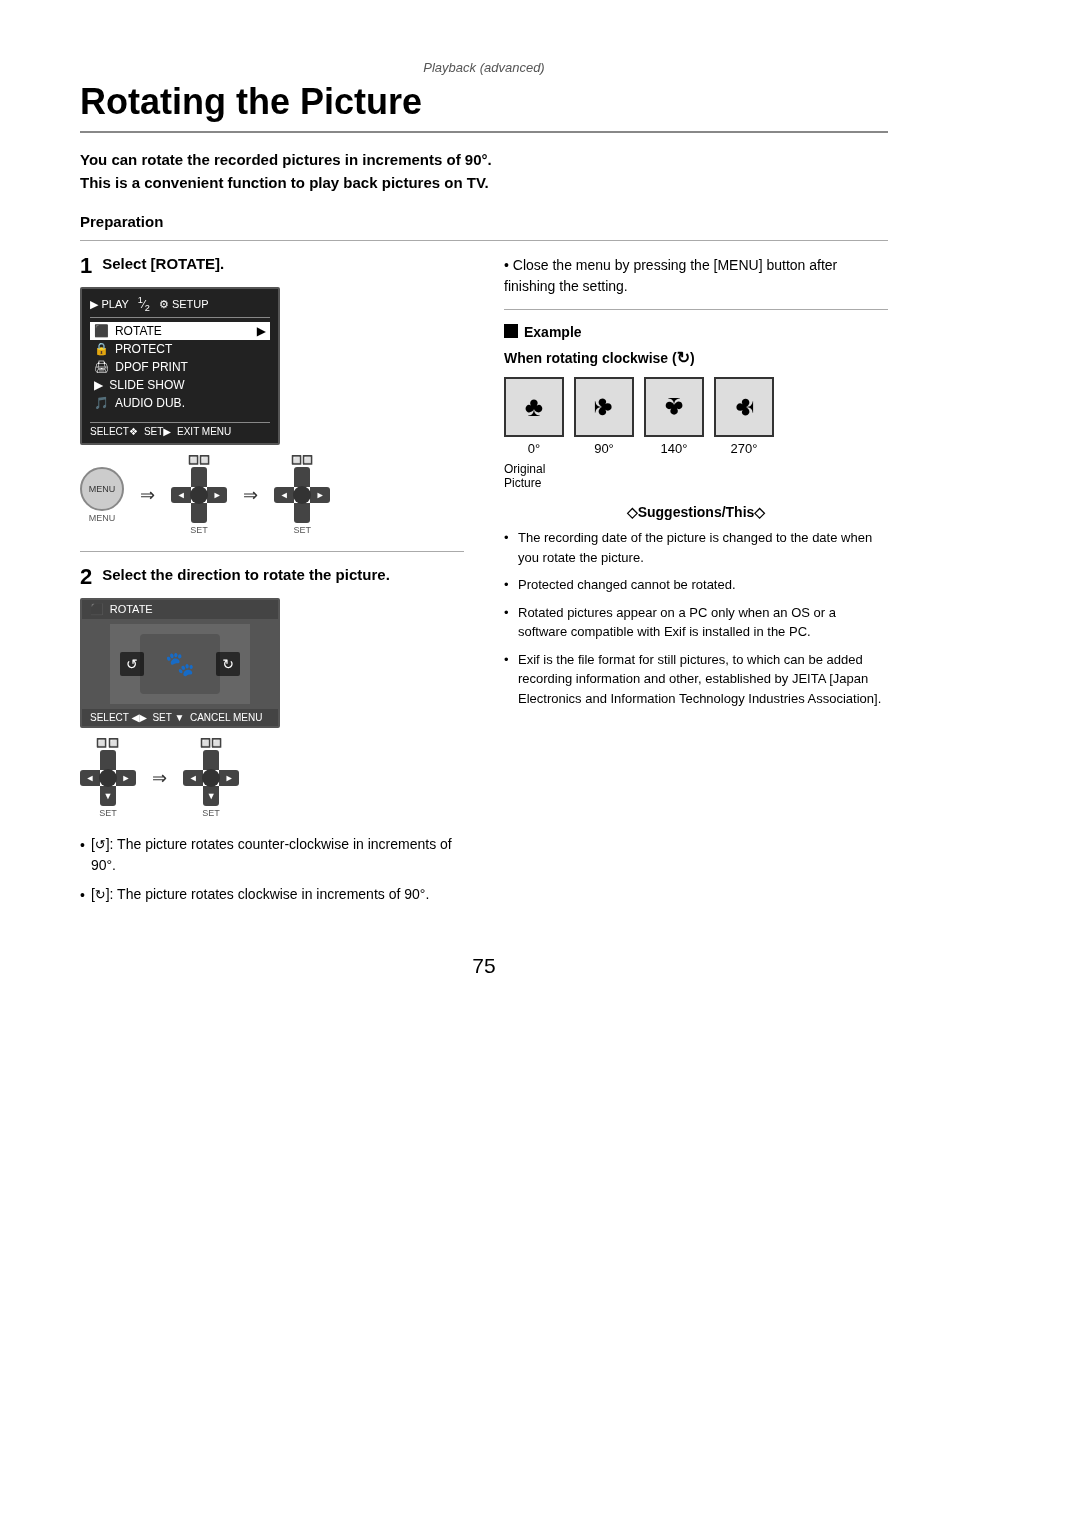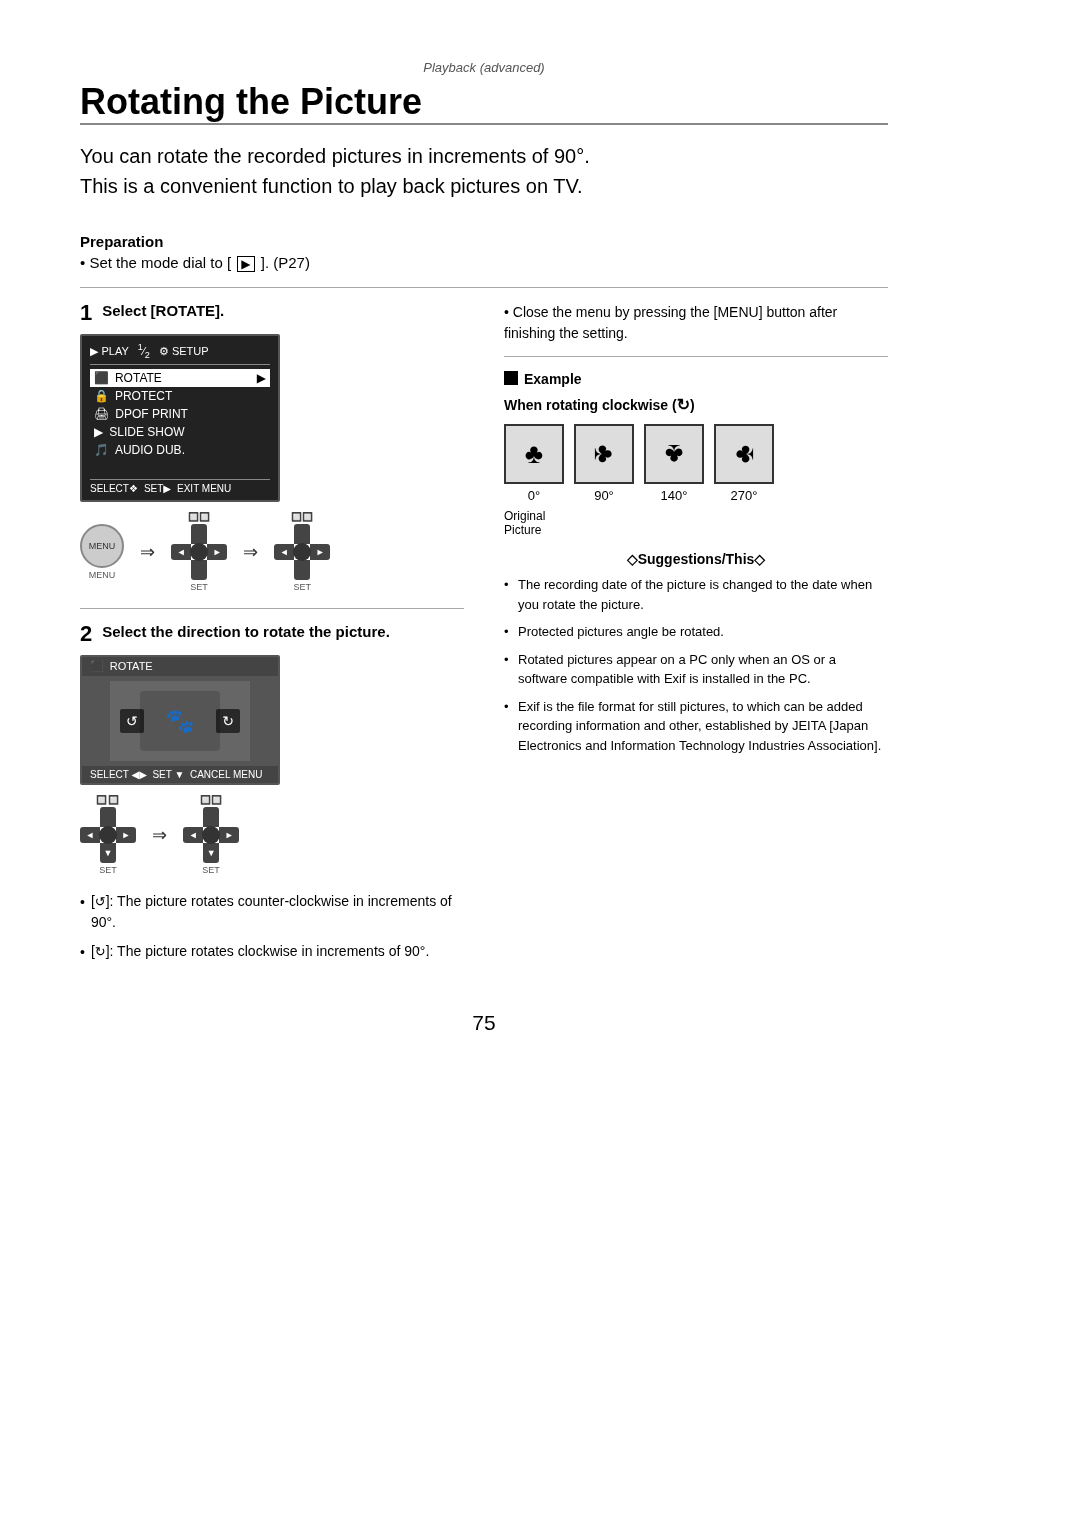--- a/index.html
+++ b/index.html
@@ -22,27 +22,28 @@
       text-align: center;
       font-style: italic;
       font-size: 13px;
       color: #555;
       margin-bottom: 6px;
     }
     .page-title {
       font-size: 36px;
       font-weight: bold;
       border-bottom: 2px solid #888;
-      padding-bottom: 0;
+      padding-bottom: 8px;
       margin-bottom: 16px;
     }
     .intro-text {
-      font-size: 20px;
+      font-size: 15px;
       line-height: 1.5;
-      margin-bottom: 32px;
+      margin-bottom: 19px;
+      font-weight: bold;
     }
     .preparation-heading {
       font-weight: bold;
       font-size: 15px;
       margin-bottom: 4px;
     }
     .preparation-text {
       font-size: 15px;
       margin-bottom: 16px;
     }
@@ -103,21 +104,21 @@
       align-items: center;
       gap: 6px;
       font-size: 12px;
     }
     .camera-menu .menu-item.selected {
       background: #fff;
       color: #000;
     }
     .camera-menu .menu-bottom {
       border-top: 1px solid #888;
-      margin-top: 20px;
+      margin-top: 10px;
       padding-top: 3px;
       font-size: 10px;
       display: flex;
       gap: 6px;
     }
     
     .controls-row {
       display: flex;
       align-items: center;
       gap: 16px;
@@ -283,23 +284,20 @@
   <div class="section-label">Playback (advanced)</div>
 
   <div class="page-title">Rotating the Picture</div>
 
   <div class="intro-text">
     <div>You can rotate the recorded pictures in increments of 90°.</div>
     <div>This is a convenient function to play back pictures on TV.</div>
   </div>
 
   <div class="preparation-heading">Preparation</div>
-  <div class="preparation-text">
-    • Set the mode dial to [ <span style="font-size:12px;border:1px solid #000;padding:0 3px;margin:0 2px;">▶</span> ]. (P27)
-  </div>
 
   <hr class="divider">
 
   <div class="two-col">
 
     <div class="left-col">
 
       <div class="step-heading">
         <span class="step-num">1</span>
         <span>Select [ROTATE].</span>
@@ -482,21 +480,21 @@
           <div class="rotation-img-frame" style="font-size:28px;transform:rotate(270deg);">♣</div>
           <div class="rotation-deg">270°</div>
         </div>
       </div>
       <div class="original-label">Original<br>Picture</div>
 
       <div class="suggestions-heading">◇Suggestions/This◇</div>
 
       <ul class="suggestions-list">
         <li>The recording date of the picture is changed to the date when you rotate the picture.</li>
-        <li>Protected pictures angle be rotated.</li>
+        <li>Protected changed cannot be rotated.</li>
         <li>Rotated pictures appear on a PC only when an OS or a software compatible with Exif is installed in the PC.</li>
         <li>Exif is the file format for still pictures, to which can be added recording information and other, established by JEITA [Japan Electronics and Information Technology Industries Association].</li>
       </ul>
 
     </div>
 
   </div>
 
   <div class="page-number">75</div>
 

